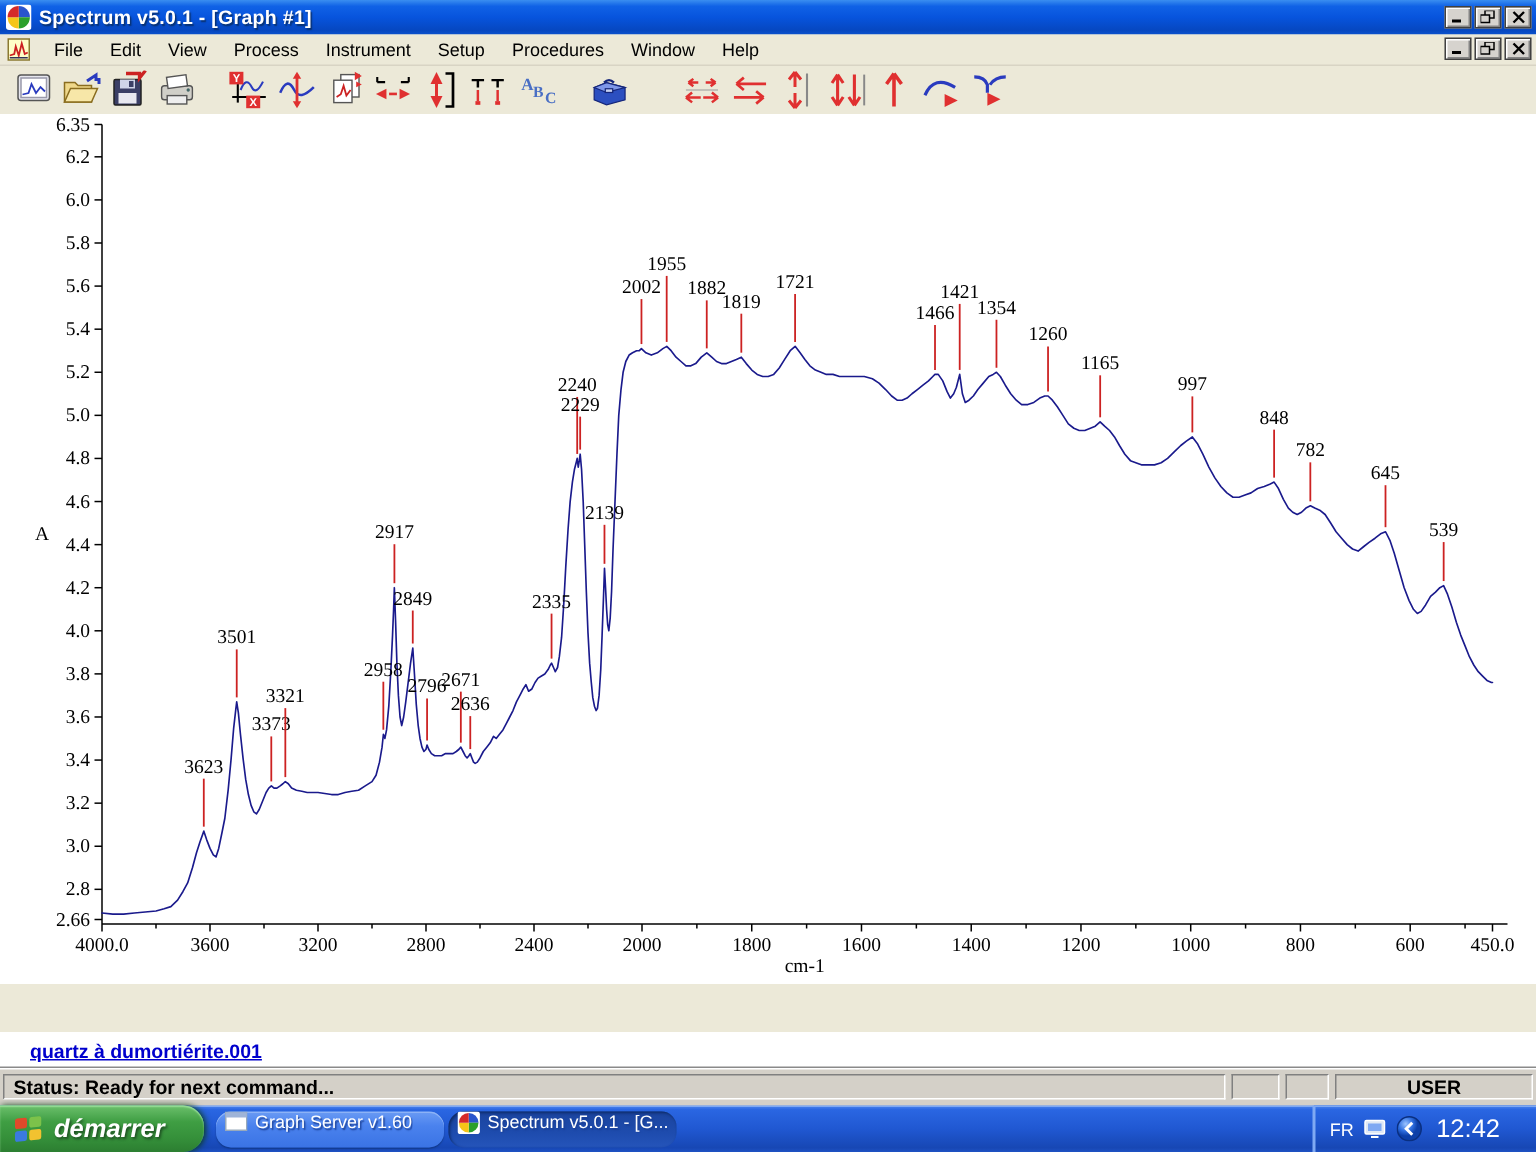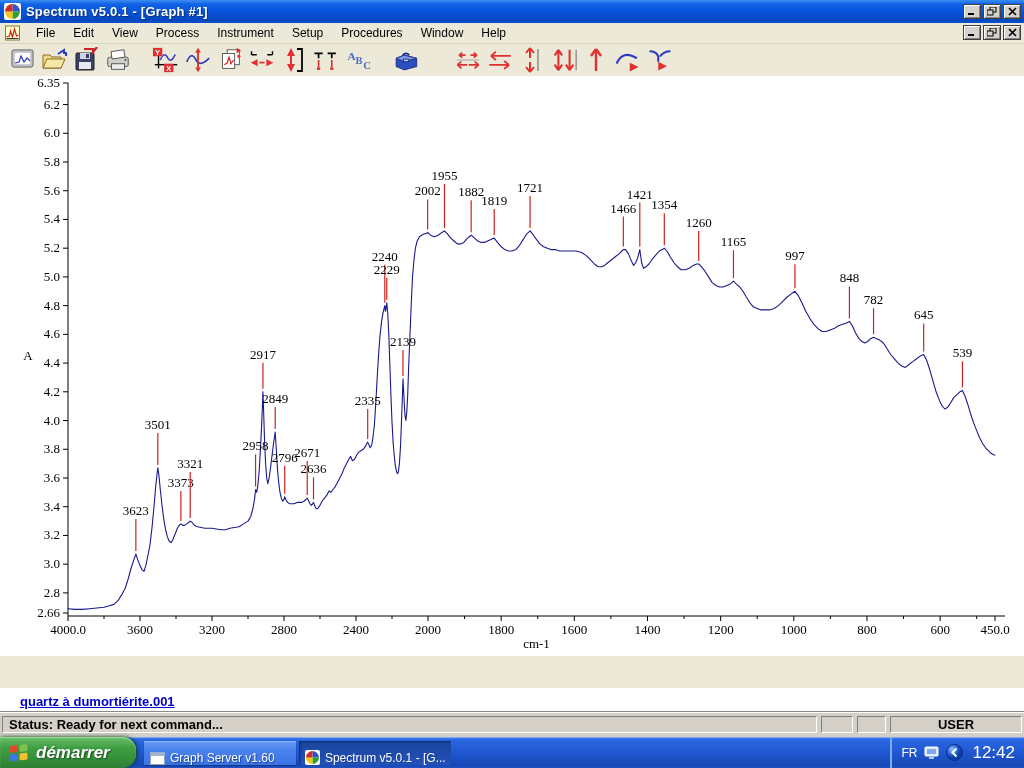--- a/index.html
+++ b/index.html
@@ -48,25 +48,25 @@
   .spanel.user{width:130px;justify-content:center;}
 
   
   .taskbar{height:31px;background:linear-gradient(180deg,#4f87ee 0%,#2a66e2 9%,#2058d2 50%,#1747b4 91%,#1f52c4 100%);
     display:flex;align-items:center;box-shadow:inset 0 1px 0 #7fa9f3;}
   .startbtn{height:31px;width:136px;border:none;display:flex;align-items:center;gap:7px;padding:0 14px 0 9px;
     background:linear-gradient(180deg,#6cc06c 0%,#3f9e43 35%,#35903a 70%,#2c7e31 100%);
     border-radius:0 14px 14px 0;box-shadow:1px 0 4px #0a3a12, inset 0 1px 1px #9adf9a;}
   .startbtn .start-label{color:#fff;font-weight:bold;font-style:italic;font-size:17px;text-shadow:1px 1px 2px #1c4a20;}
   .taskbtns{display:flex;gap:3px;margin-left:8px;flex:1;}
-  .taskbtn{height:24px;width:152px;border:none;border-radius:0;display:flex;align-items:flex-end;gap:5px;padding:0 6px;
+  .taskbtn{height:24px;width:152px;border:none;border-radius:10px;display:flex;align-items:flex-start;gap:5px;padding:0 6px;
     background:linear-gradient(180deg,#6a9bf4 0%,#4a82ee 40%,#3a73e4 100%);box-shadow:inset 0 1px 0 #8cb2f6, 0 1px 1px #123a8c;}
   .taskbtn .task-label{color:#fff;font-size:12px;white-space:nowrap;overflow:hidden;text-overflow:clip;text-shadow:1px 1px 1px #1a3f96;}
   .taskbtn.active{background:linear-gradient(180deg,#1b449e 0%,#1e4cae 60%,#2554ba 100%);box-shadow:inset 1px 1px 2px #0d2a66;}
-  .tray{height:31px;display:flex;align-items:center;gap:7px;padding:0 9px 0 10px;
+  .tray{height:31px;display:flex;align-items:center;gap:7px;padding:0 24px 0 10px;
     background:linear-gradient(180deg,#4f87ee 0%,#2a66e2 9%,#2058d2 50%,#1747b4 91%,#1f52c4 100%);
     border-left:1px solid #7fa9f3;box-shadow:inset 1px 1px 0 #7fa9f3;}
   .tray-text{color:#fff;font-size:12px;}
   .tray-time{color:#fff;font-size:17px;margin-left:2px;}
 </style>
 </head>
 <body>
 
 <div class="screen">
 

